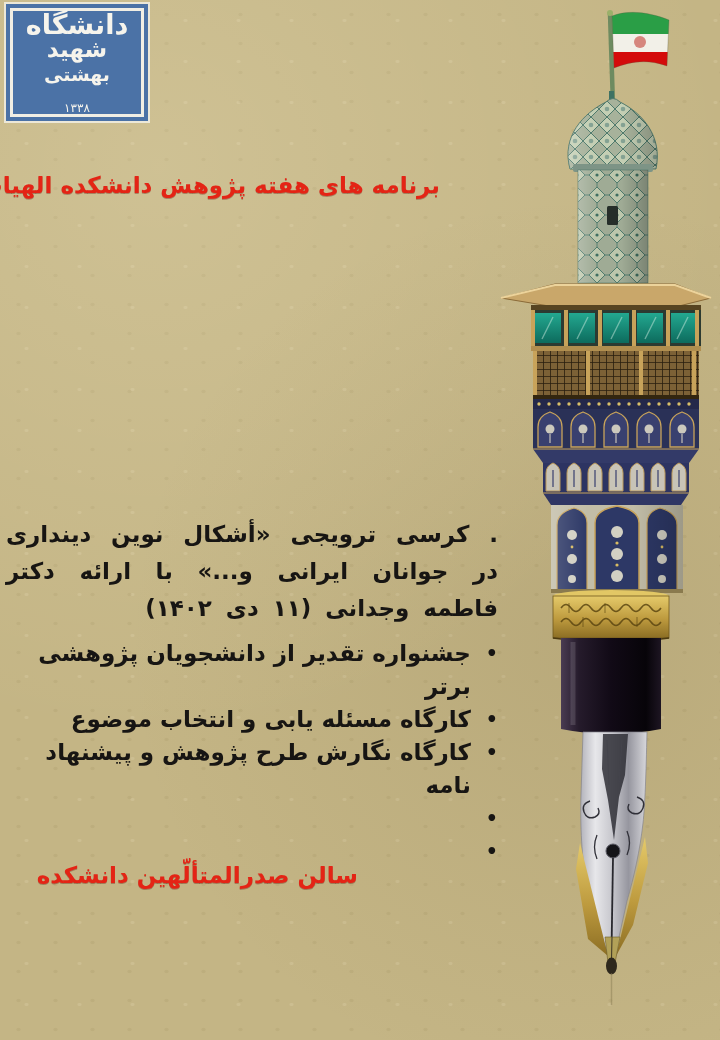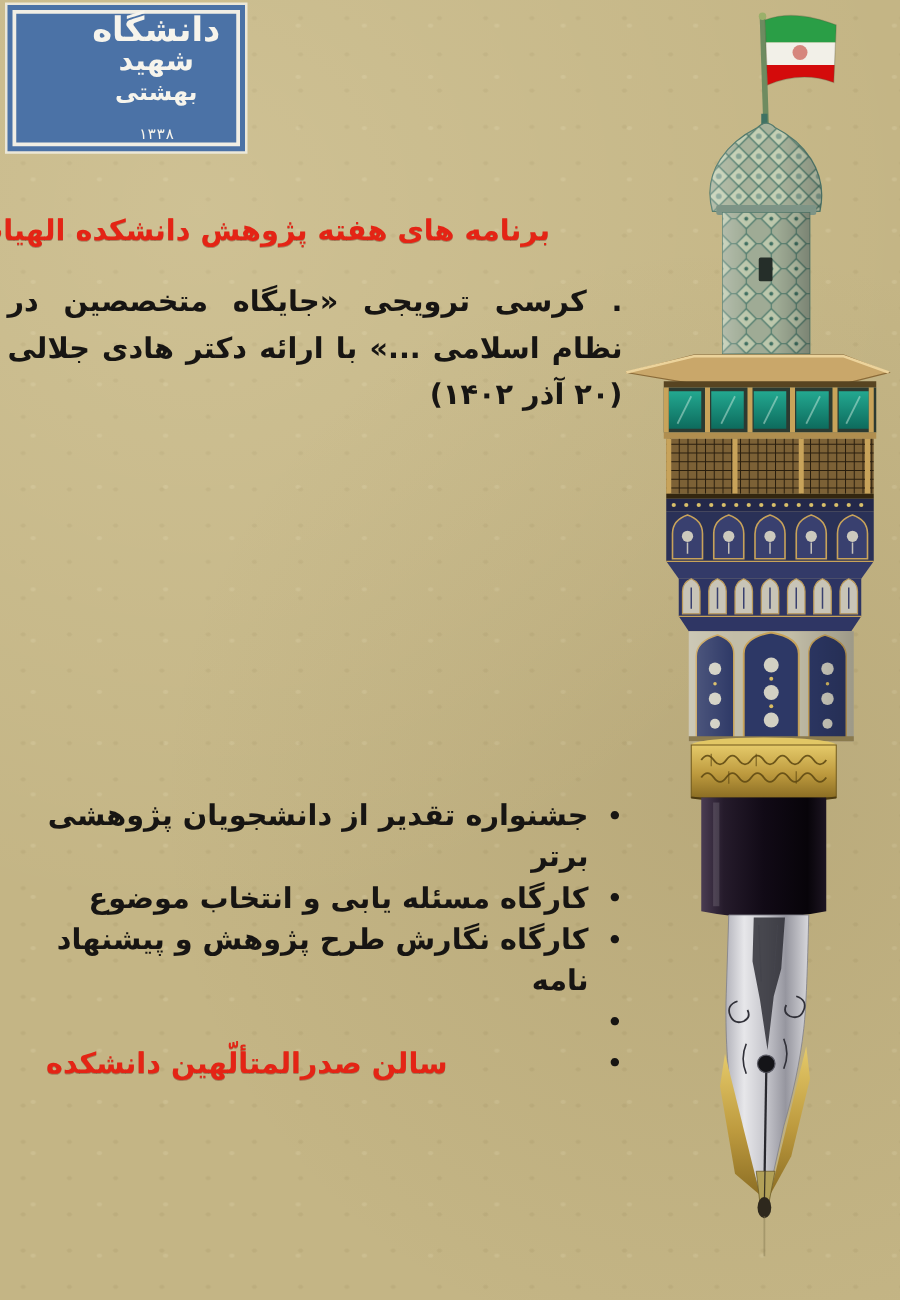--- a/index.html
+++ b/index.html
@@ -13,26 +13,26 @@
       radial-gradient(rgba(122,102,60,.10) 1.5px, transparent 2.6px),
       radial-gradient(rgba(255,248,220,.13) 1.5px, transparent 2.6px);
     background-size:100% 100%, 100% 100%, 37px 29px, 53px 41px;
   }
   
   .logo{
     position:absolute; left:6px; top:4px; width:142px; height:117px;
     background:#4b72a6;
     box-shadow: inset 0 0 0 4px #4b72a6, inset 0 0 0 7px #f1eee4, 0 0 0 2px rgba(241,238,228,.85);
     display:flex; flex-direction:column; align-items:center; justify-content:center;
-    color:#f6f4ec; direction:rtl; text-align:center;padding-left:48px;
+    color:#f6f4ec; direction:rtl; text-align:center;
   }
   .logo .l1{font-size:27px; font-weight:bold; line-height:27px; letter-spacing:-1px;}
   .logo .l2{font-size:23px; font-weight:bold; line-height:23px;text-align:center;}
   .logo .l3{font-size:19px; font-weight:bold; line-height:27px;}
-  .logo .yr{font-size:12px; line-height:13px; margin-top:14px; letter-spacing:2px;font-family:Liberation Mono, monospace;}
+  .logo .yr{font-size:12px; line-height:13px; margin-top:14px; letter-spacing:2px;}
   
   .content{position:absolute; left:6px; top:0; width:492px; height:1040px; direction:rtl;}
   .title{
     position:absolute; top:157px; right:58px; white-space:nowrap;
     font-size:23px; font-weight:bold; color:#e42415;
     text-shadow:0 1px 0 rgba(96,20,10,.35);
   }
   .para{
     position:absolute; right:0; width:492px;
     font-size:23px; font-weight:bold; color:#171513;
@@ -42,21 +42,21 @@
   .p2{top:339px;}
   .p3{top:493px; word-spacing:6px;}
   .activities{
     position:absolute; top:637px; right:0; width:492px;
     list-style:none; margin:0; padding:0;
     font-size:23px; font-weight:bold; color:#171513;
   }
   .activities li{display:flex; align-items:flex-start; gap:15px; line-height:33px;}
   .activities .dot{font-size:19px; line-height:33px;}
   .venue{
-    position:absolute; top:838px; right:140px; white-space:nowrap;
+    position:absolute; top:862px; right:140px; white-space:nowrap;
     font-size:23px; font-weight:bold; color:#e42415;
     text-shadow:0 1px 0 rgba(96,20,10,.35);
   }
   
   .art{position:absolute; left:487px; top:5px; width:230px; height:1000px;}
 </style>
 </head>
 <body>
 
 <div class="page">
@@ -278,21 +278,21 @@
       <polygon points="118,932 133,932 128,958 121,958" fill="#b2a158" stroke="#6a5a26" stroke-width=".6"></polygon>
       <path d="M125,932 L124.5,956" stroke="#3a3322" stroke-width="1"></path>
       <ellipse cx="124.5" cy="961" rx="5.5" ry="8.5" fill="#2e281d"></ellipse>
       <rect x="123.8" y="968" width="1.4" height="40" fill="#8a7d54" opacity=".5"></rect>
     </g>
   </svg>
 
   <div class="content">
     <h1 class="title">برنامه های هفته پژوهش دانشکده الهیات و ادیان</h1>
 
-    <p class="para p1">. کرسی ترویجی «جایگاه متخصصین در نظام اسلامی ...» با ارائه دکتر هادی جلالی (۲۰ آذر ۱۴۰۲)</p>
+    <p class="para p3">. کرسی ترویجی «أشکال نوین دینداری در جوانان ایرانی و...» با ارائه دکتر فاطمه وجدانی (۱۱ دی ۱۴۰۲)</p>
 
     <ul class="activities">
       <li>
         <span class="dot">•</span>
         <span>جشنواره تقدیر از دانشجویان پژوهشی برتر</span>
       </li>
       <li>
         <span class="dot">•</span>
         <span>کارگاه مسئله یابی و انتخاب موضوع</span>
       </li>

